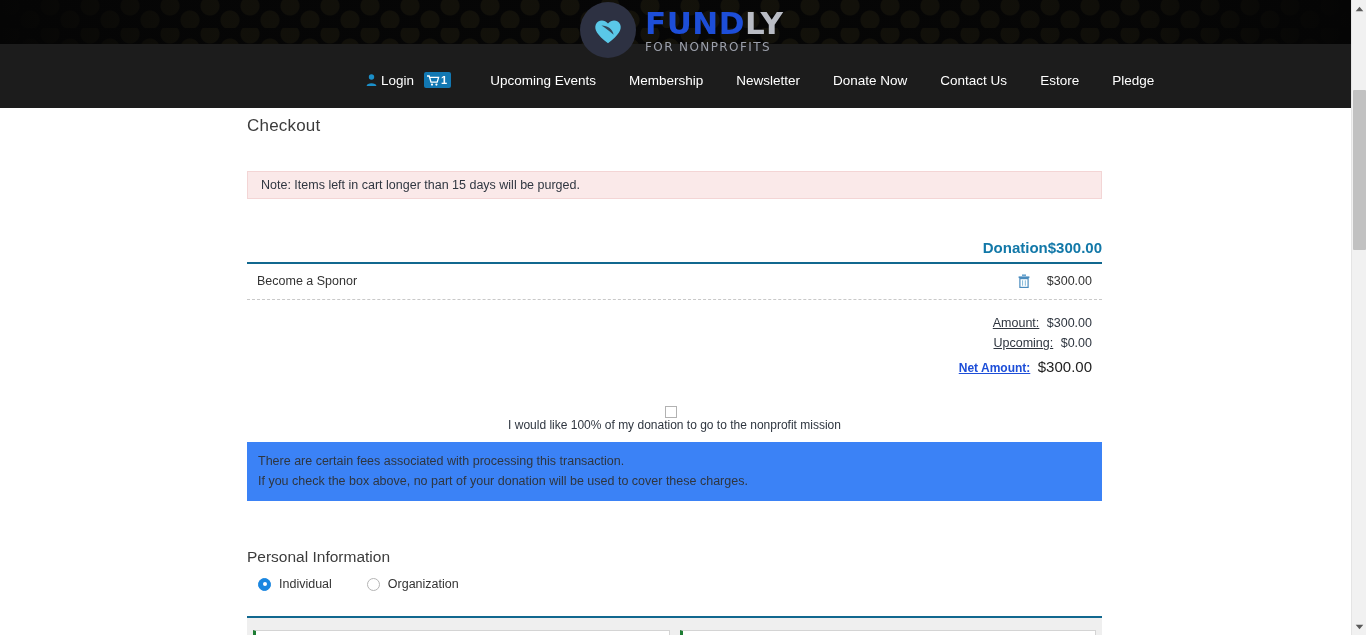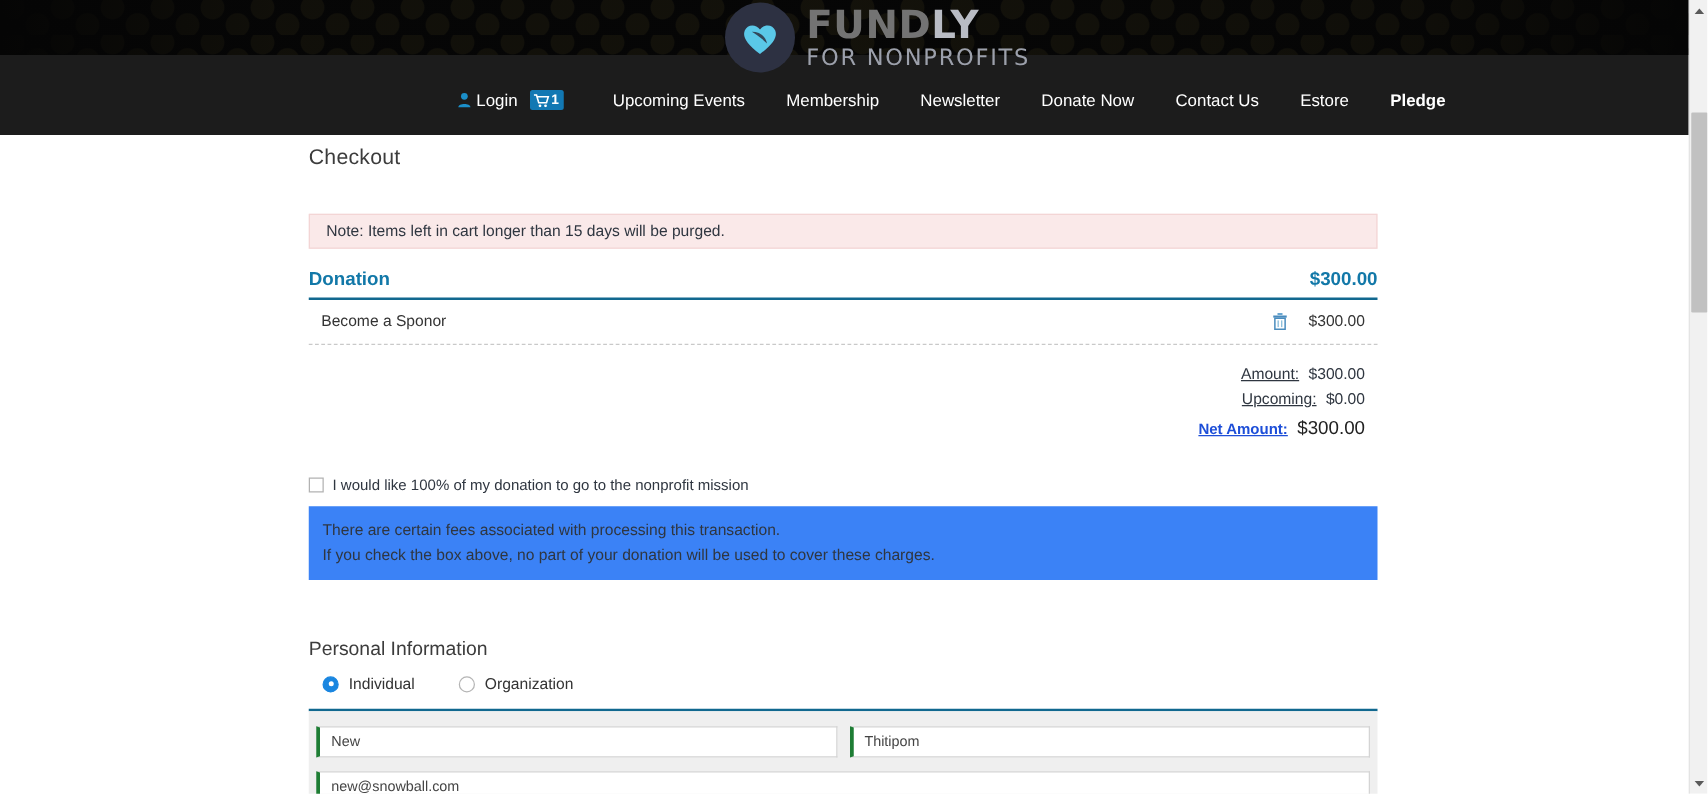--- a/index.html
+++ b/index.html
@@ -41,24 +41,24 @@
     position: relative;
   }
   .heart {
     width: 30px; height: 30px; position: relative; top: 1px;
   }
   .logo-text { line-height: 1; }
   .logo-line1 {
     font-size: 31px; font-weight: bold; letter-spacing: 0.5px;
     font-family: "DejaVu Sans", sans-serif;
   }
-  .logo-line1 .a { color: #737373; }
+  .logo-line1 .a { color: #1d4ed8; }
   .logo-line1 .b { color: #b9bcc4; }
   .logo-line2 {
-    font-size: 18px; color: #9ca0ab; letter-spacing: 1.4px;
+    font-size: 12px; color: #9ca0ab; letter-spacing: 1.4px;
     margin-top: 2px; font-family: "DejaVu Sans", sans-serif;
   }
   .navbar {
     position: absolute; top: 44px; left: 0;
     width: 1351px; height: 64px;
     background: #1c1c1c;
   }
   .nav-inner {
     position: absolute; left: 366px; top: 28px;
     display: flex; align-items: center;
@@ -76,21 +76,21 @@
     background: #1278b3; color: #fff;
     padding: 1px 4px 1px 3px; border-radius: 2px;
     margin-left: 6px; height: 16px;
   }
   .cart-icon { width: 13px; height: 11px; display: block; }
   .cart-count { font-size: 11px; font-weight: bold; line-height: 1; }
   .nav-link {
     color: #ffffff; font-size: 13.5px; text-decoration: none;
     margin-right: 33px; white-space: nowrap;
   }
-  .nav-link:last-child { margin-right: 4px; font-weight: bold; }
+  .nav-link:last-child { margin-right: 4px; }
 
   
   .content {
     position: absolute; top: 108px; left: 0;
     width: 1351px; height: 527px;
     background: #ffffff;
   }
   .inner { position: absolute; left: 247px; top: 0; width: 855px; }
   .page-title {
     font-size: 17px; color: #3c3c3c; font-weight: normal;
@@ -98,22 +98,22 @@
   }
   .note-bar {
     margin-top: 35px;
     background: #fae9e9; border: 1px solid #f3d5d5;
     padding: 8px 0 8px 13px;
     font-size: 12.5px; color: #2f3640;
     height: 28px; line-height: 12px;
     display: flex; align-items: center;
   }
   .sec-head {
-    margin-top: 16px;
-    display: flex; justify-content: space-between; align-items: flex-end;
+    margin-top: 40px;
+    display: flex; justify-content: flex-end; align-items: flex-end;
     border-bottom: 2px solid #11688f;
     padding-bottom: 6px;
   }
   .sec-head-title, .sec-head-amt {
     color: #1278a8; font-size: 15px; font-weight: bold;
   }
   .line-item {
     display: flex; align-items: center;
     padding: 10px 0 11px 10px;
     border-bottom: 1px dashed #c9c9c9;
@@ -125,37 +125,38 @@
   .li-amt { width: 60px; text-align: right; padding-right: 10px; }
   .totals { margin-top: 13px; text-align: right; padding-right: 10px; }
   .tot-row { font-size: 12.5px; color: #2f3640; line-height: 20px; }
   .tot-row .lbl { margin-right: 4px; text-decoration: underline; }
   .tot-net { margin-top: 4px; }
   .tot-net .lbl { font-size: 12px; font-weight: bold; color: #1d4ed8; }
   .tot-net .val { font-size: 15px; color: #222; }
   .cb-row {
     margin-top: 28px; display: flex; align-items: center;
     padding-left: 0;
+    flex-direction: column;
   }
   .cb-box {
     width: 12px; height: 12px; border: 1px solid #b2b2b2;
     background: #fff; margin-right: 7px; flex: 0 0 auto;
   }
   .cb-label { font-size: 12px; color: #2f3640; }
   .fee-box {
     margin-top: 10px; background: #3b82f6;
     padding: 9px 0 10px 11px;
   }
   .fee-line { font-size: 12.5px; color: #2f3640; line-height: 20px; }
   .pi-title {
     margin-top: 47px; font-size: 15.5px; color: #3c3c3c; font-weight: normal;
   }
   .radio-row {
     margin-top: 11px; display: flex; align-items: center;
-    padding-left: 11px; padding-bottom: 13px;
+    padding-left: 11px; padding-bottom: 25px;
     border-bottom: 2px solid #11688f;
   }
   .radio { display: flex; align-items: center; margin-right: 35px; }
   .r-circ {
     width: 13px; height: 13px; border-radius: 50%;
     border: 1px solid #b5b5b5; background: #fff;
     margin-right: 8px; flex: 0 0 auto;
     display: flex; align-items: center; justify-content: center;
   }
   .r-circ.on { border-color: #1a86e0; background: #1a86e0; }

